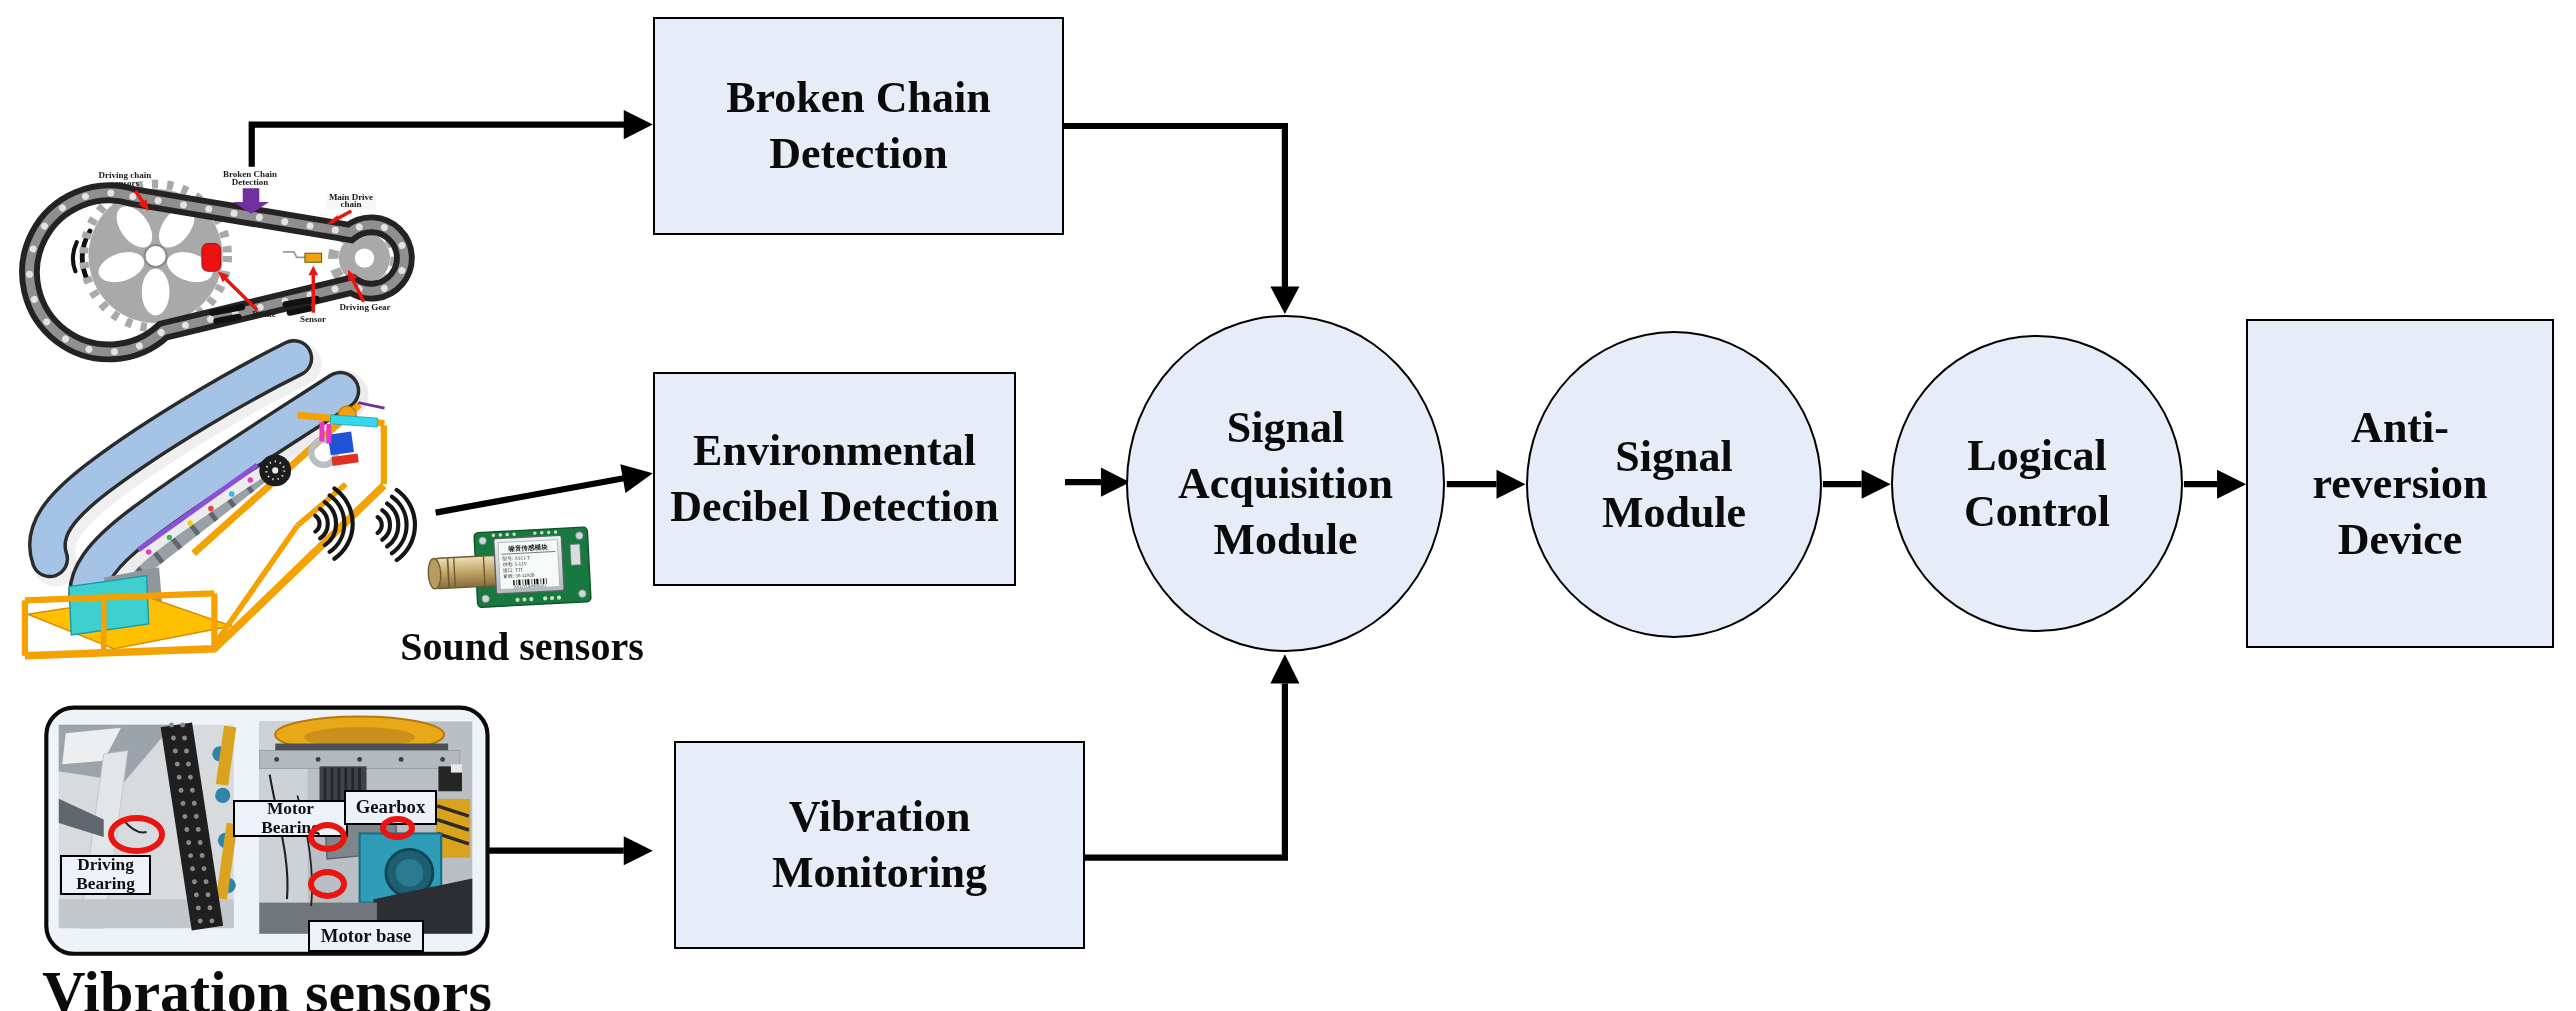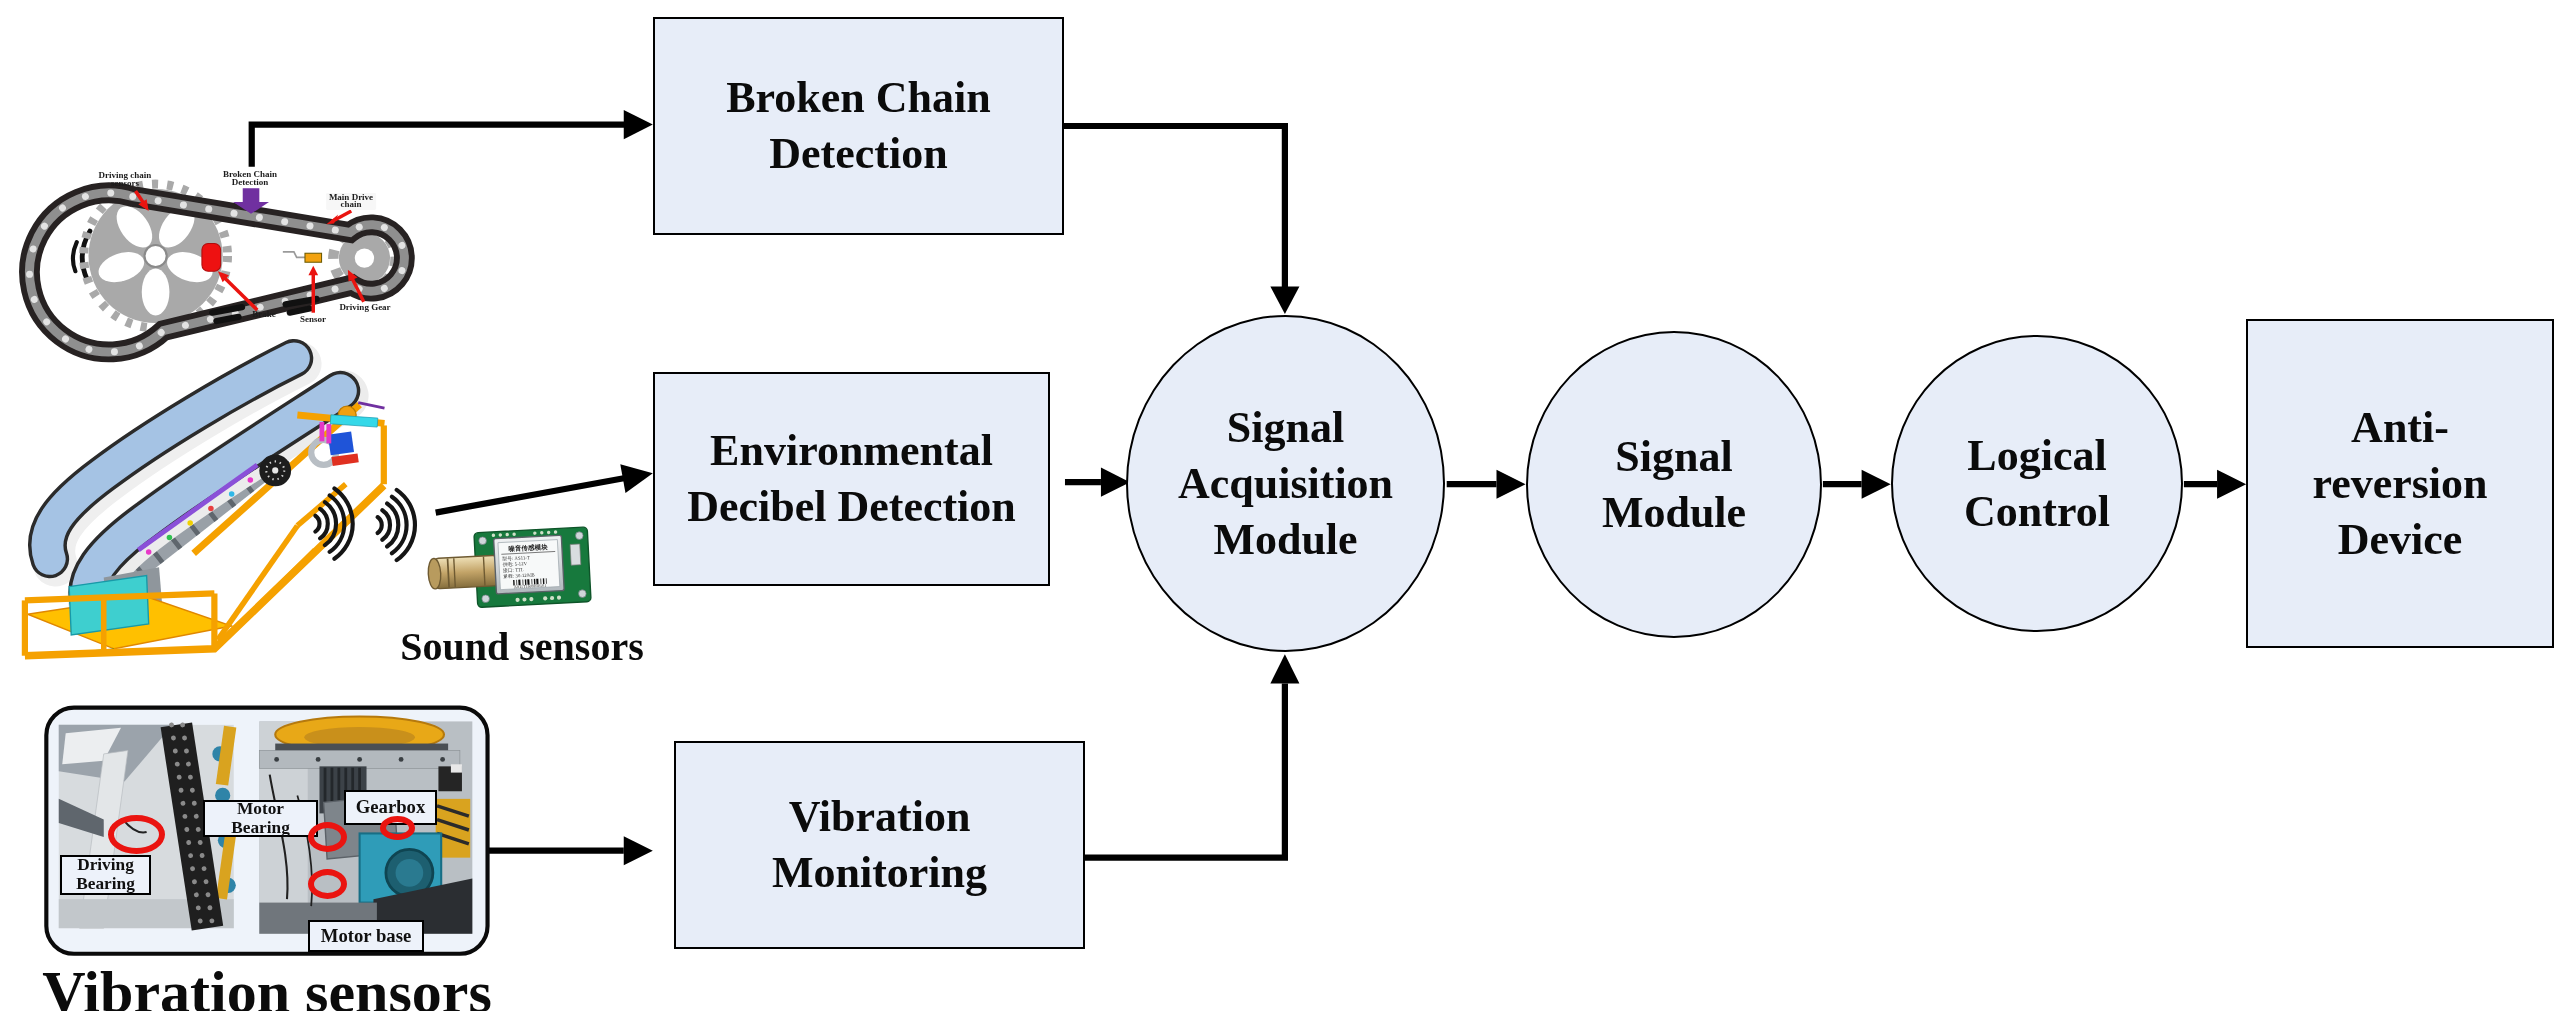--- a/index.html
+++ b/index.html
@@ -350,21 +350,21 @@
         <path d="M 390,1120 C 400,1180 420,1240 415,1300" stroke="#202020" stroke-width="3" fill="none"></path>
         <path d="M 430,1150 C 445,1200 455,1260 450,1310" stroke="#202020" stroke-width="2.5" fill="none"></path>
       </g>
     </g>
   </svg>
 
   <div class="node" style="left:653px;top:17.3px;width:411px;height:218px">
     <div class="nl">Broken Chain</div>
     <div class="nl">Detection</div>
   </div>
-  <div class="node" style="left:653px;top:372px;width:397px;height:214px">
+  <div class="node" style="left:653px;top:372px;width:363px;height:214px">
     <div class="nl">Environmental</div>
     <div class="nl">Decibel Detection</div>
   </div>
   <div class="node" style="left:674px;top:741px;width:411px;height:208px">
     <div class="nl">Vibration</div>
     <div class="nl">Monitoring</div>
   </div>
   <div class="node" style="left:2246px;top:319px;width:308px;height:329px">
     <div class="nl">Anti-</div>
     <div class="nl">reversion</div>
@@ -401,21 +401,21 @@
     <div>chain</div>
   </div>
   <div class="fig-label" style="left:264px;top:311px">Brake</div>
   <div class="fig-label" style="left:313px;top:316px">Sensor</div>
   <div class="fig-label" style="left:365px;top:304px">Driving Gear</div>
 
   <div class="photo-label" style="left:60px;top:855px;width:91px;height:40px">
     <div>Driving</div>
     <div>Bearing</div>
   </div>
-  <div class="photo-label" style="left:203px;top:800px;width:115px;height:37px">
+  <div class="photo-label" style="left:233px;top:800px;width:115px;height:37px">
     <div>Motor</div>
     <div>Bearing</div>
   </div>
   <div class="photo-label one" style="left:344px;top:774px;width:93px;height:35px">Gearbox</div>
   <div class="photo-label one" style="left:308px;top:904px;width:116px;height:32px">Motor base</div>
 
   <div class="red-ring" style="left:108px;top:815px;width:57px;height:39px"></div>
   <div class="red-ring" style="left:308px;top:822px;width:39px;height:30px"></div>
   <div class="red-ring" style="left:380px;top:816px;width:35px;height:23.5px"></div>
   <div class="red-ring" style="left:308px;top:869px;width:39px;height:30px"></div>

